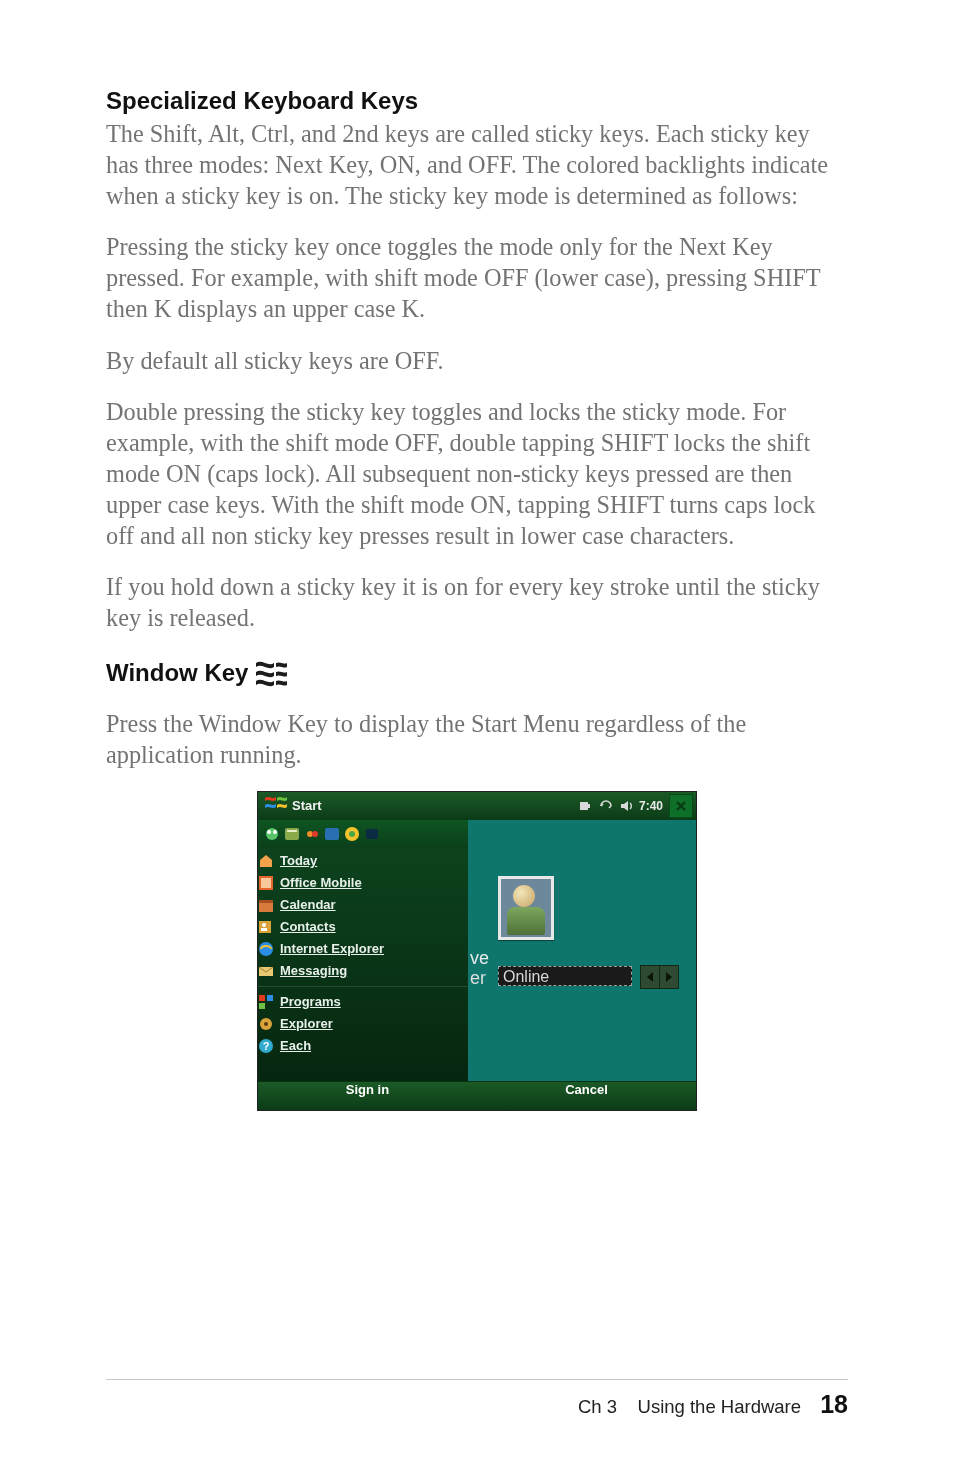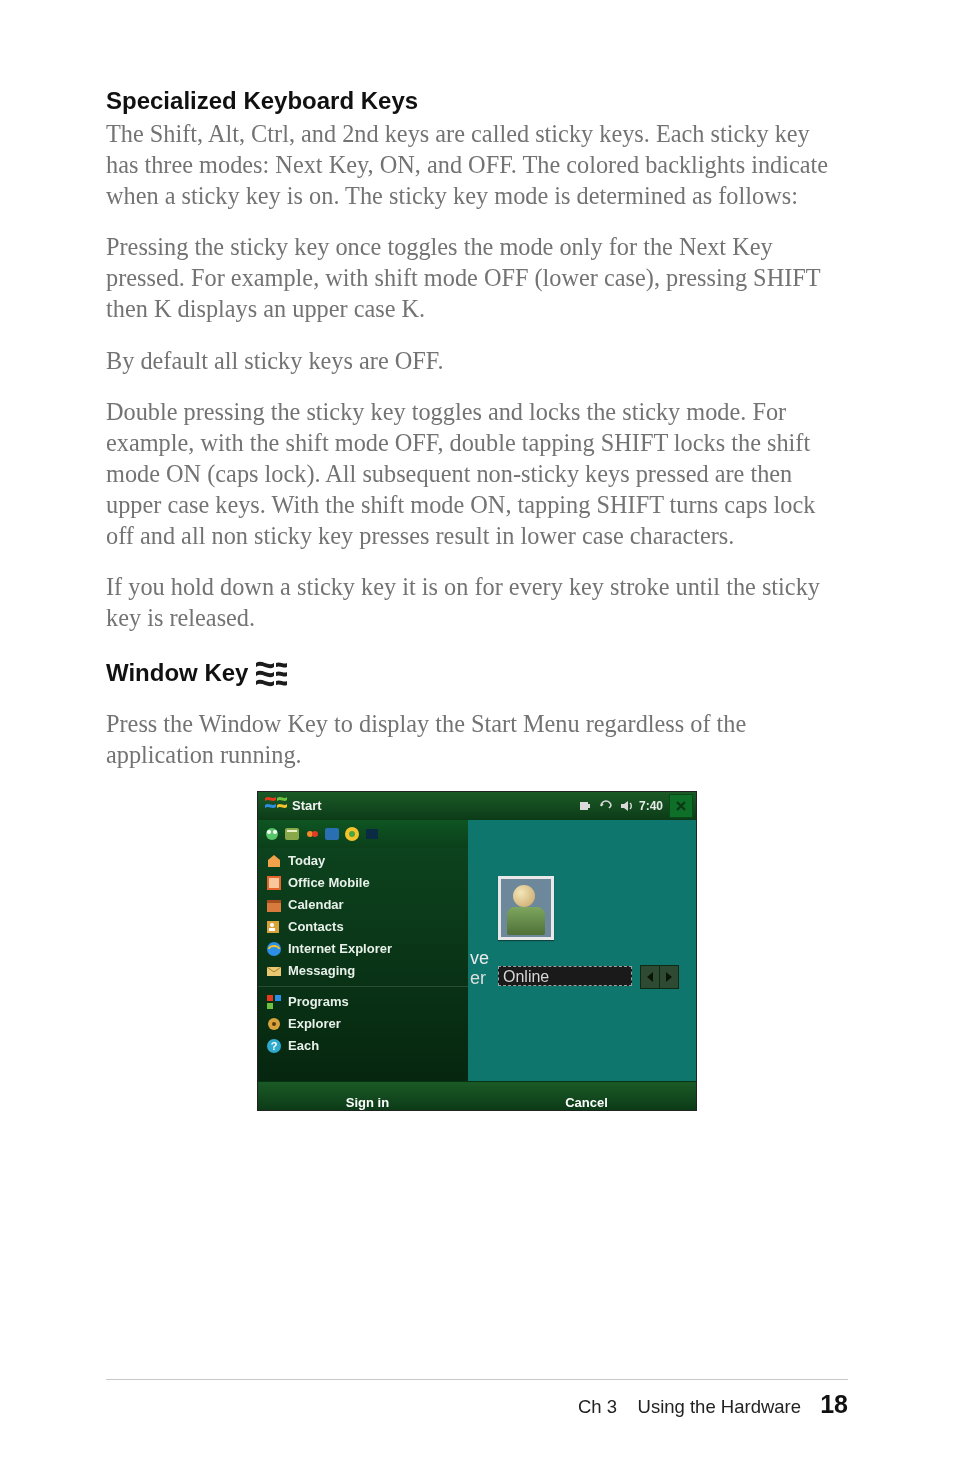--- a/index.html
+++ b/index.html
@@ -120,25 +120,26 @@
   }
   .tb-icon {
     width:16px; height:16px;
     border-radius:2px;
   }
   .menu-list { padding: 2px 0 0 0; }
   .menu-item {
     display:flex;
     align-items:center;
     gap:6px;
-    padding: 3px 8px;
+    padding: 3px 0;
     font-size: 13px;
     font-weight: 700;
     color:#e8f0ea;
     cursor: default;
+    text-decoration: underline;
   }
   .menu-item span { white-space: nowrap; }
   .menu-sep {
     height:1px;
     background: rgba(255,255,255,.13);
     margin: 4px 0;
   }
   .mi-icon {
     width:16px; height:16px;
     flex-shrink:0;
@@ -213,21 +214,21 @@
   }
   .nav-btn + .nav-btn { border-left:none; }
 
   
   .softbar {
     position:absolute; left:0; right:0; bottom:0;
     height:28px;
     background: linear-gradient(#1b5a26, #0c3b17);
     border-top:1px solid #063311;
     display:flex;
-    align-items:flex-end;
+    align-items:flex-start;
     justify-content:space-between;
     font-size:13px;
     font-weight:700;
     color:#fff;
   }
   .softbar .sk { width:50%; text-align:center; }
 
   
   .footer {
     position:absolute;

